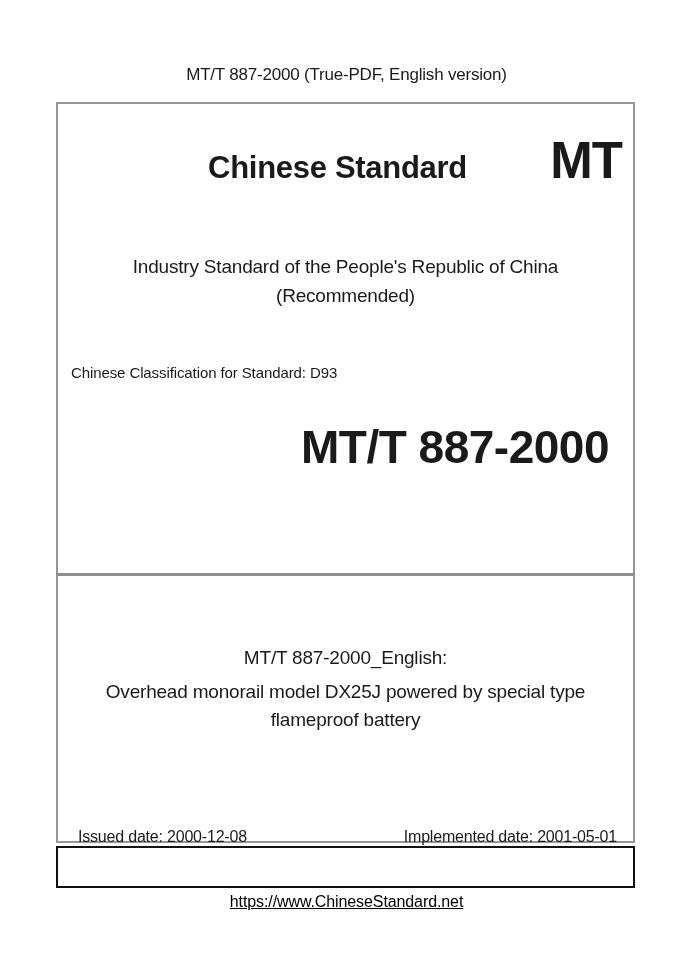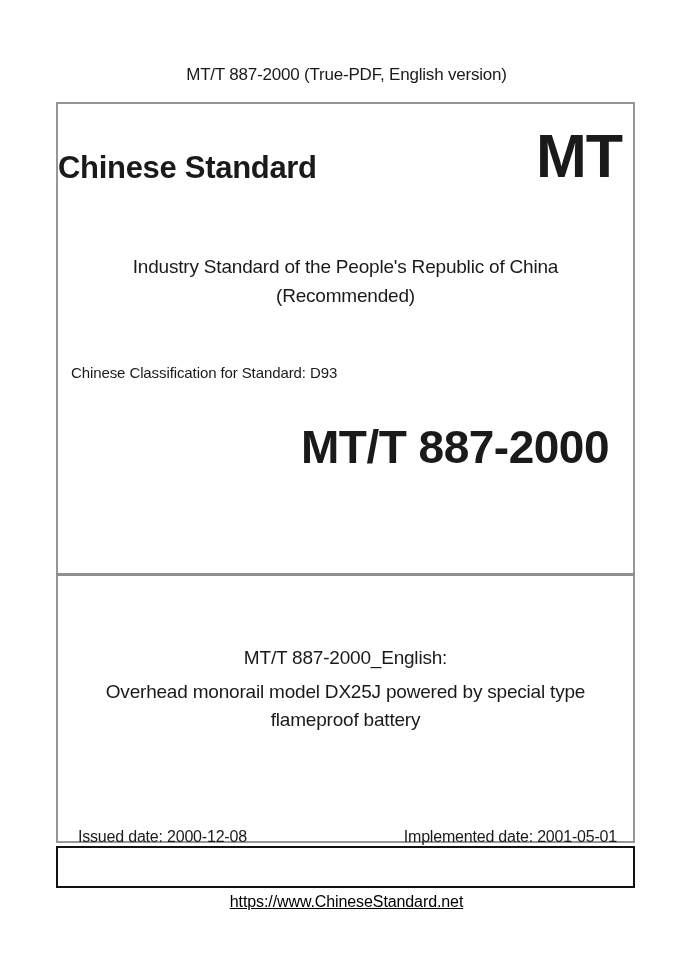--- a/index.html
+++ b/index.html
@@ -29,29 +29,29 @@
     left: 56px; top: 102px;
     width: 579px; height: 741px;
     border: 2px solid #969696;
   }
   .cover-inner { position: relative; width: 100%; height: 100%; }
 
   .brand {
     position: absolute;
     top: 46px; left: 0; right: 0;
     padding-right: 16px;
-    text-align: left;
+    text-align: center;
     font-size: 31px;
     font-weight: bold;
     letter-spacing: -0.3px;
   }
   .logo {
     position: absolute;
-    top: 22px; right: 11px;
-    font-size: 61px;
+    top: 31px; right: 11px;
+    font-size: 51px;
     font-weight: bold;
     line-height: 1;
     letter-spacing: -1px;
   }
   .standard-type {
     position: absolute;
     top: 148px; left: 0; right: 0;
     text-align: center;
     font-size: 19px;
     line-height: 29px;

